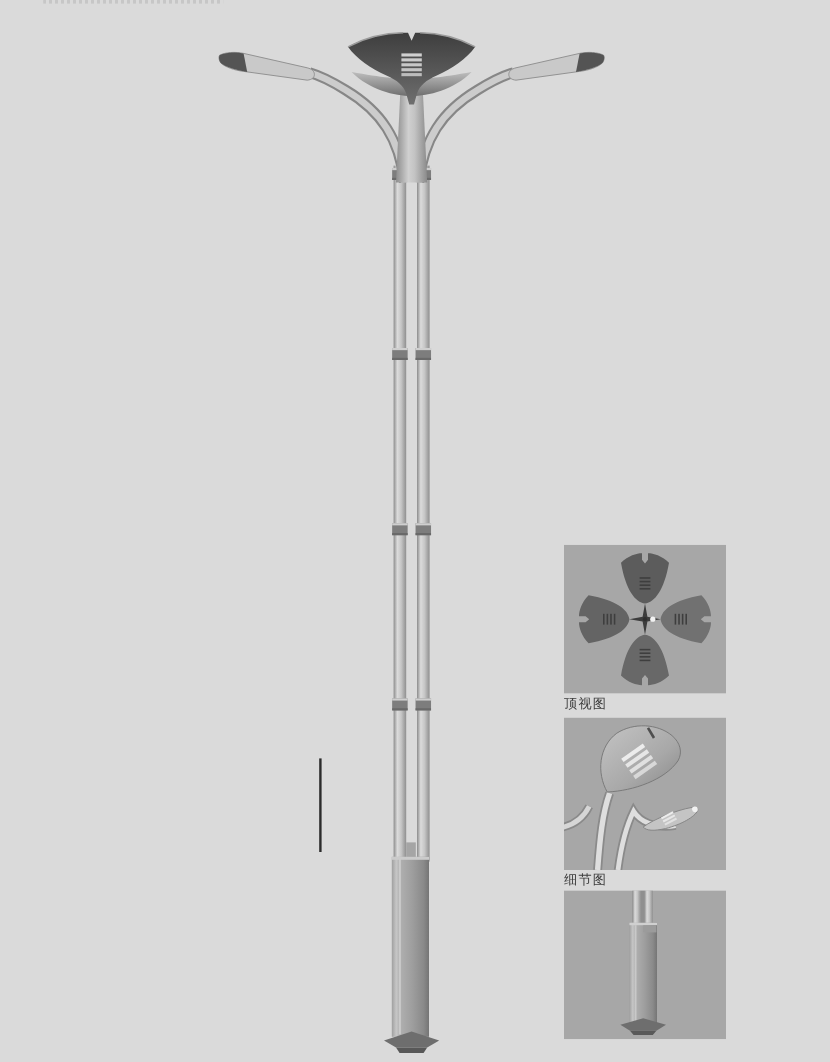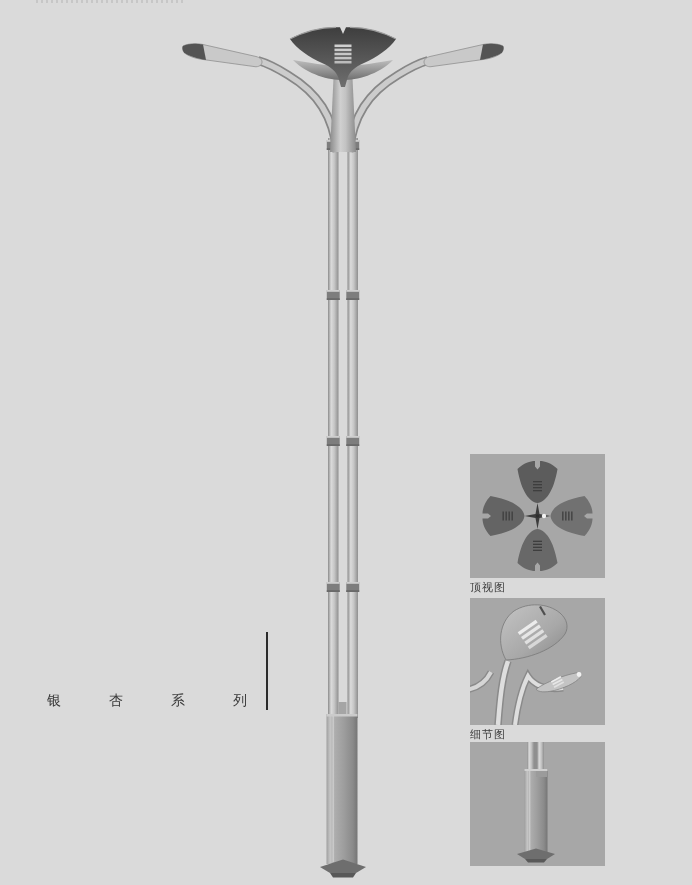--- a/index.html
+++ b/index.html
@@ -138,21 +138,20 @@
       <rect x="326.5" y="714" width="31" height="150" fill="url(#gCol)"></rect>
       <rect x="326.5" y="714" width="31" height="2.5" fill="#cbcbcb"></rect>
       <rect x="332.5" y="716" width="1.6" height="146" fill="#cfcfcf" opacity="0.8"></rect>
     </g>
     <g>
       <path d="M320,867 L343,859.5 L366,867 L356,873 L330,873 Z" fill="#6e6e6e"></path>
       <path d="M330,873 L356,873 L353,877.5 L333,877.5 Z" fill="#585858"></path>
     </g>
   </svg>
 
-  <div class="series-subtitle">银杏系列</div>
   <div class="title-divider"></div>
 
   <figure class="thumb thumb-1">
     <svg width="135" height="124" viewBox="0 0 135 124">
       <rect width="135" height="124" fill="#a7a7a7"></rect>
       <defs>
         <path id="leaf" d="M0,-13 C-8,-14 -16,-24 -20,-47 C-14,-53 -7,-55 -2.5,-55 L-2.5,-49.5 L0,-46.5 L2.5,-49.5 L2.5,-55 C7,-55 14,-53 20,-47 C16,-24 8,-14 0,-13 Z"></path>
         <g id="lslats">
           <rect x="-4.5" y="-35" width="9" height="1.3" fill="#3e3e3e"></rect>
           <rect x="-4.5" y="-32" width="9" height="1.3" fill="#3e3e3e"></rect>

